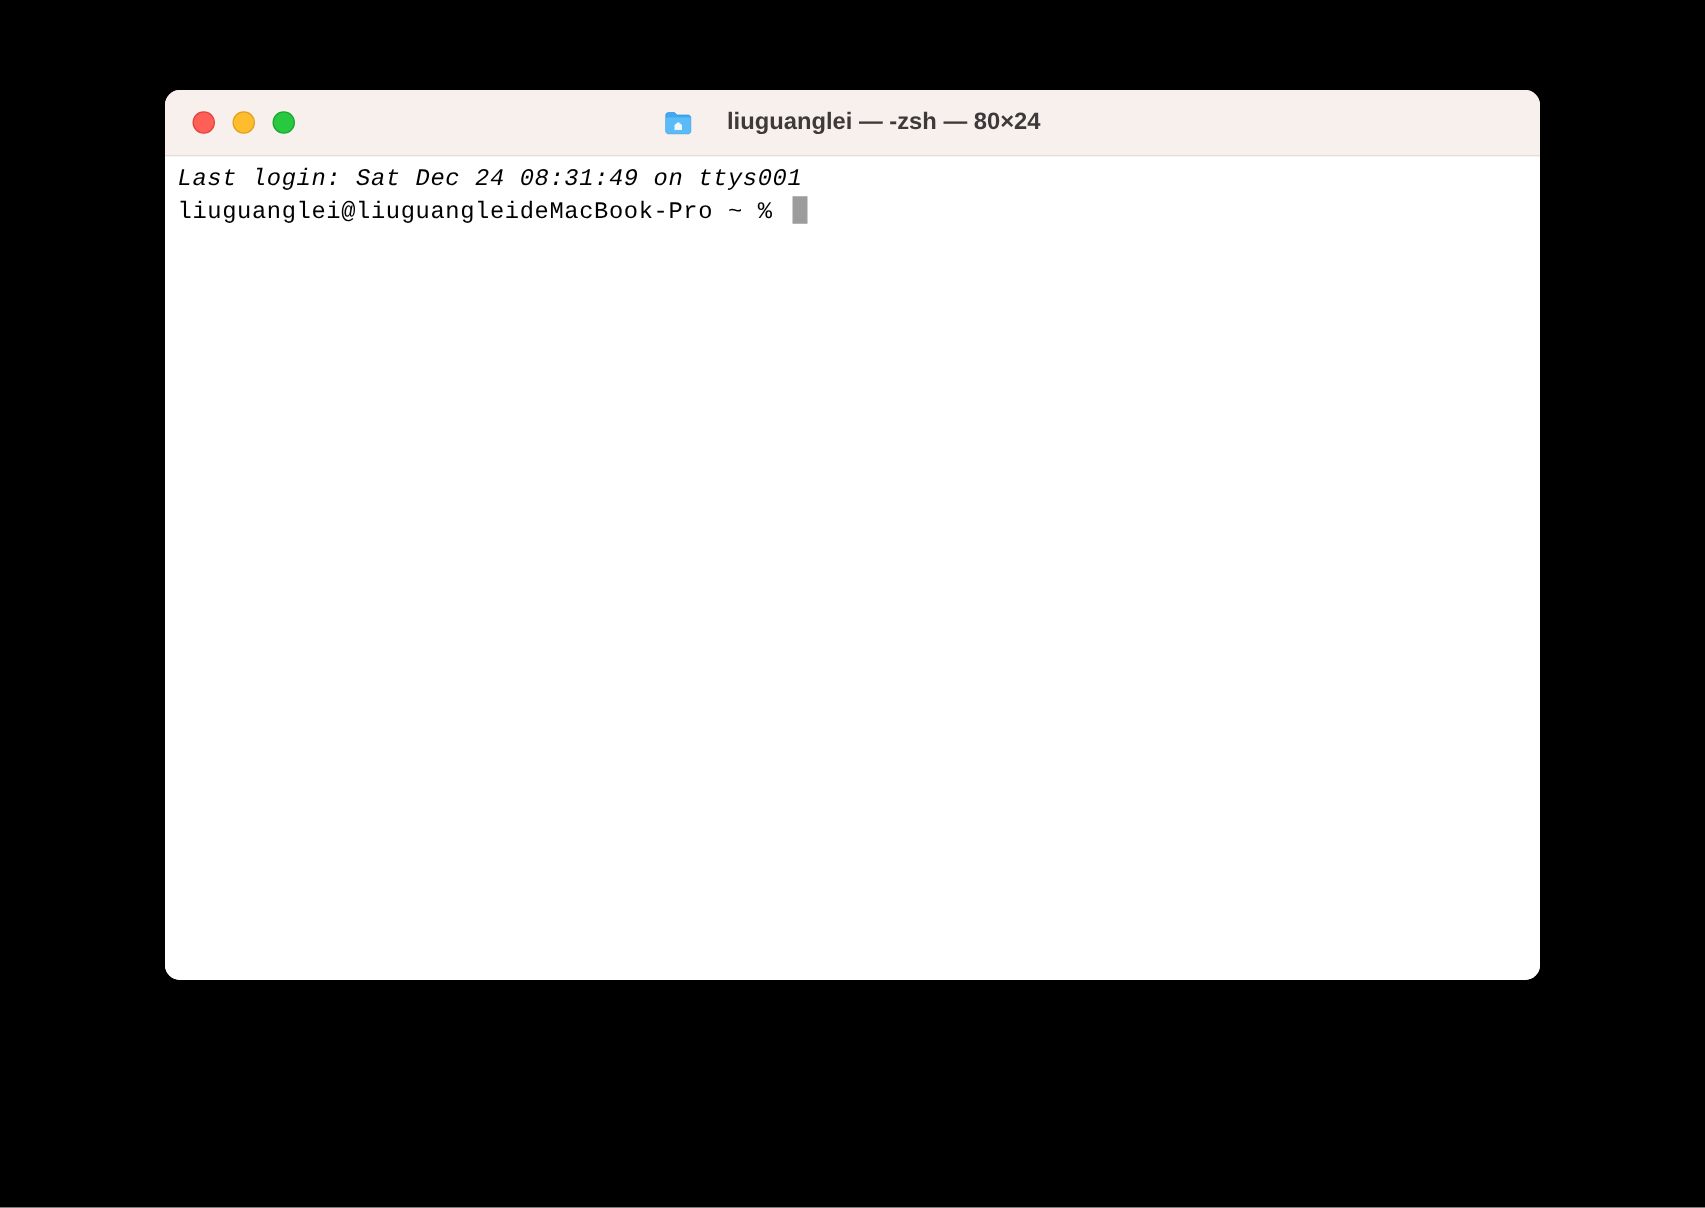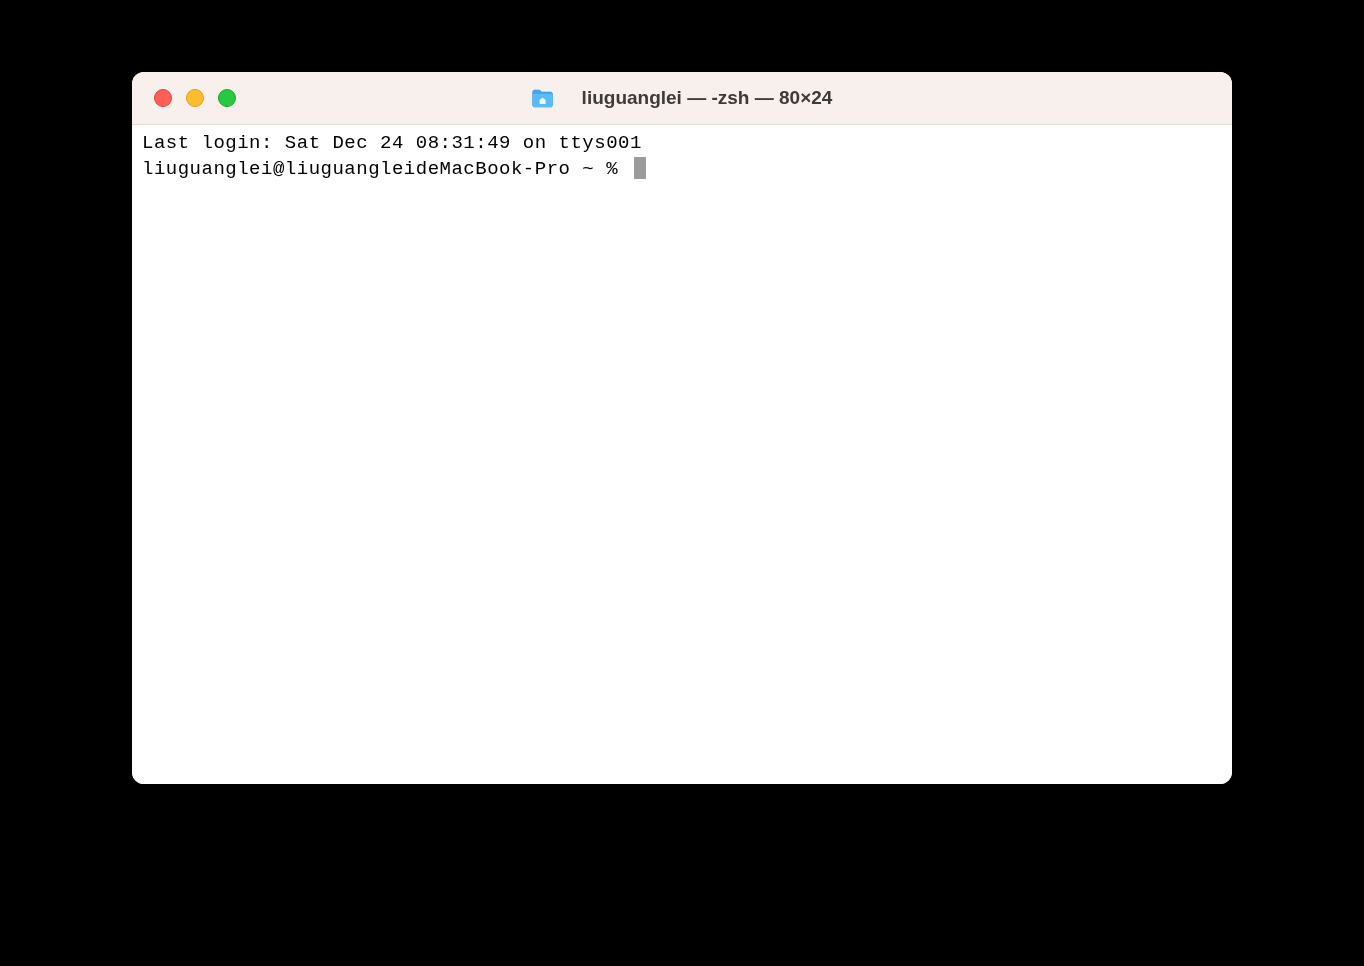--- a/index.html
+++ b/index.html
@@ -81,20 +81,21 @@
       background: #ffffff;
       padding: 6px 10px;
       font-family: 'SF Mono', Menlo, Monaco, 'Courier New', monospace;
       font-size: 19px;
       line-height: 1.35;
       color: #000000;
       letter-spacing: 0.5px;
     }
     .terminal-line {
       white-space: pre;
+      font-style: italic;
     }
     .prompt-line {
       white-space: pre;
       display: flex;
     }
     .cursor {
       display: inline-block;
       width: 12px;
       height: 22px;
       background: #9c9c9c;

